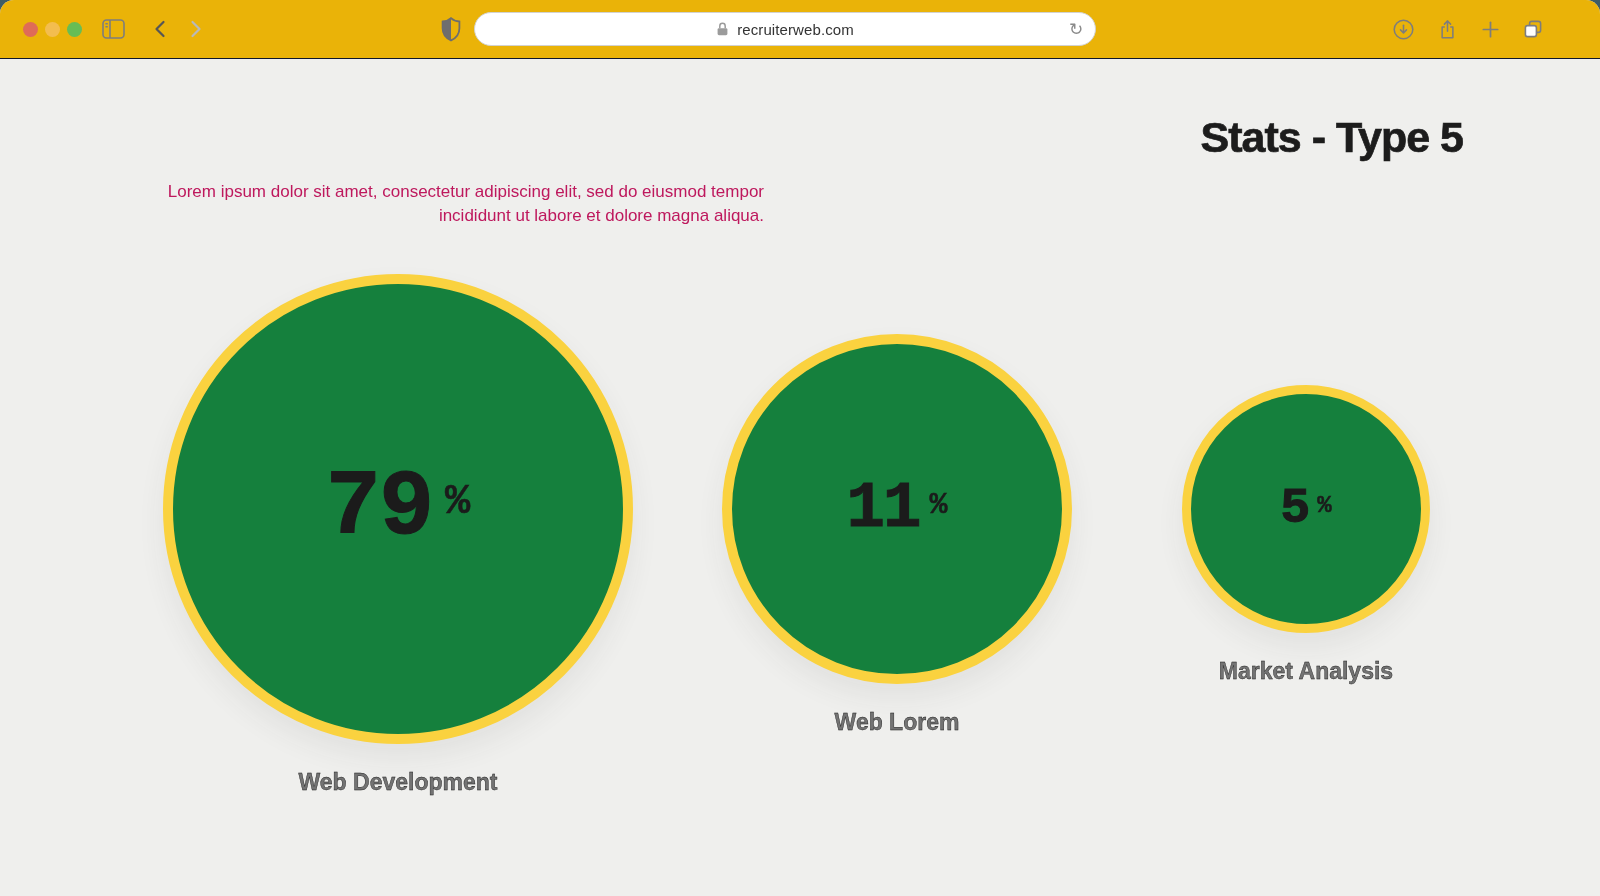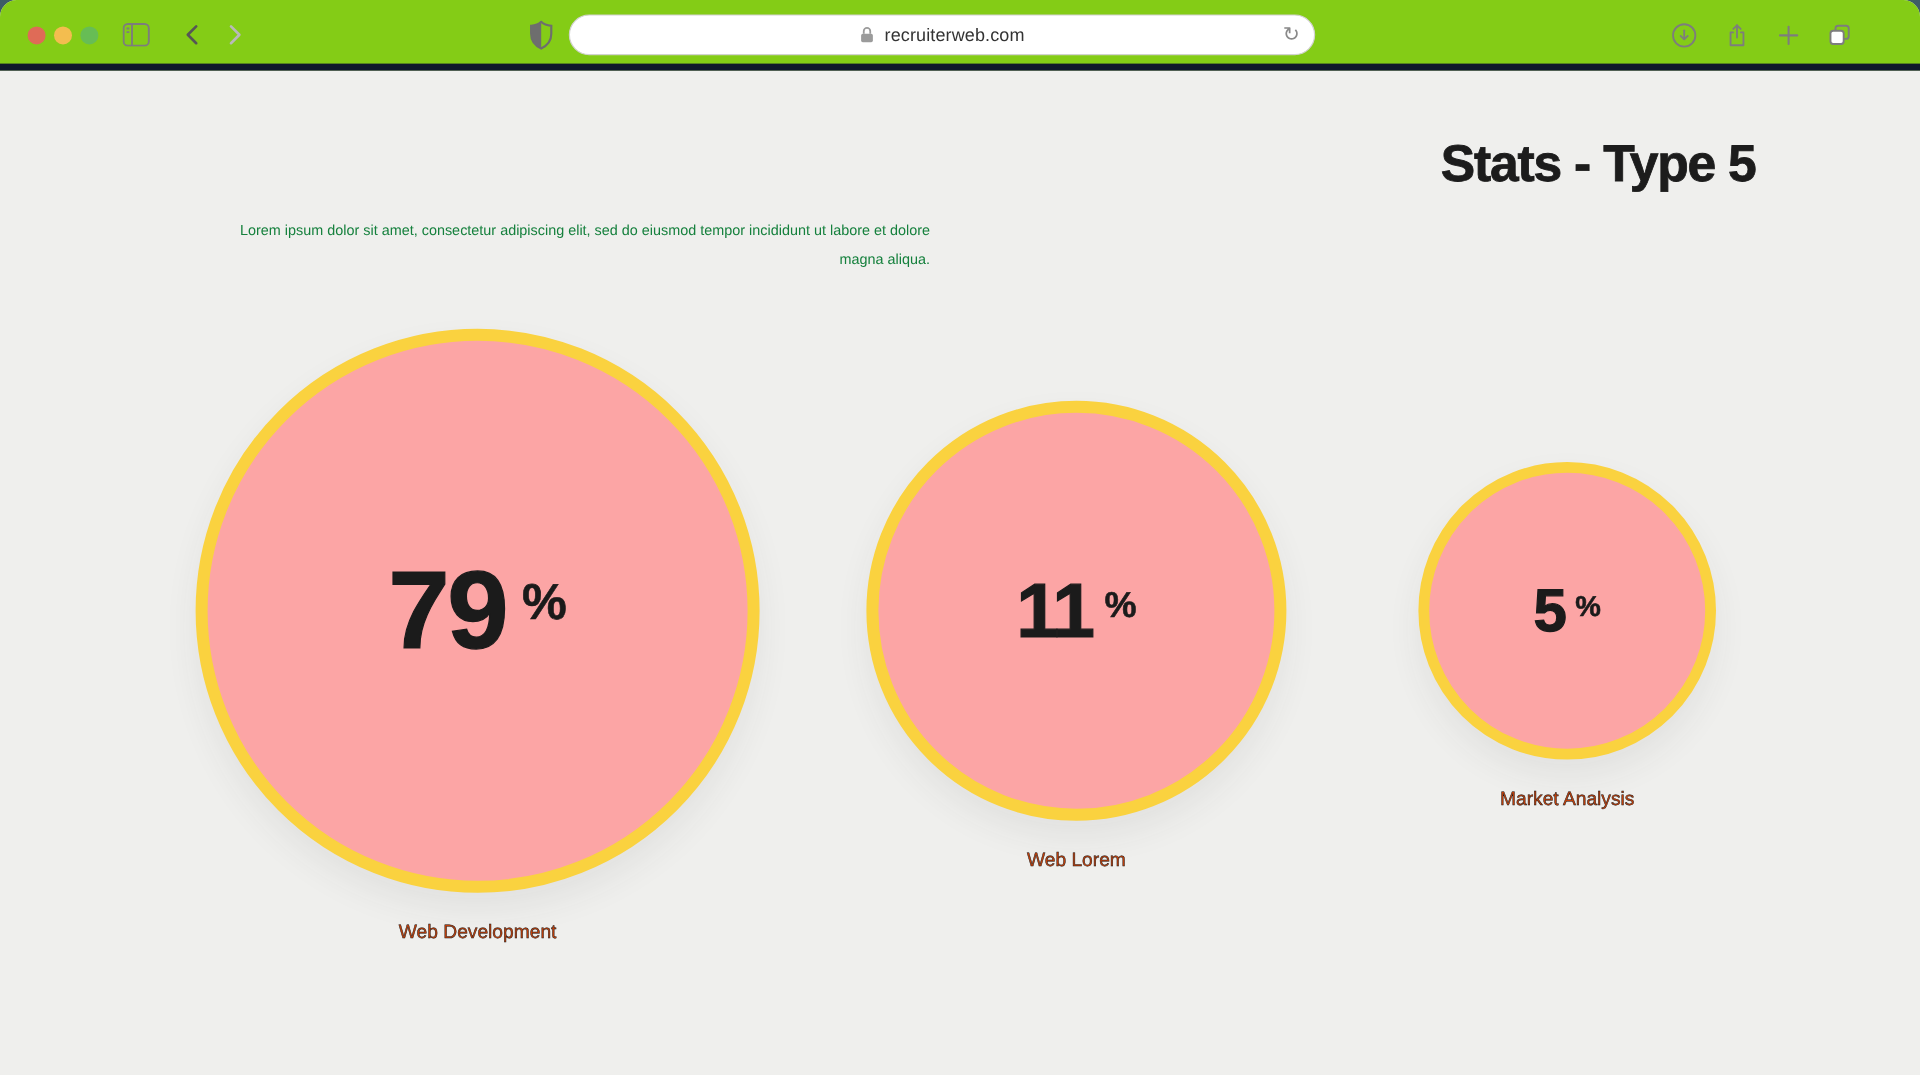--- a/index.html
+++ b/index.html
@@ -14,22 +14,22 @@
     border-radius: 14px 14px 0 0;
     overflow: hidden;
     display: flex; flex-direction: column;
     background: #EFEFED;
   }
 
   
   .chrome {
     position: relative;
     flex: 0 0 59px; height: 59px;
-    background: #84cc16;
-    border-bottom: 6px solid #0f172a;
+    background: #eab308;
+    border-bottom: 1px solid #0f172a;
   }
   .chrome .abs { position: absolute; }
   .traffic { left: 23px; top: 22px; display: flex; gap: 7px; }
   .dot { width: 15px; height: 15px; border-radius: 50%; border: none; padding: 0; }
   .dot-close   { background: #DF6B57; }
   .dot-min     { background: #F3BD4F; }
   .dot-zoom    { background: #67BD55; }
 
   .icon-btn {
     background: none; border: none; padding: 0; margin: 0;
@@ -67,38 +67,39 @@
   .page { position: relative; flex: 1 1 auto; background: #EFEFED; text-align: right; }
   .page-inner { position: absolute; left: 163px; top: 52px; width: 1300px; }
   h1.page-title {
     margin: 0;
     font-size: 43px; line-height: 52px;
     font-weight: bold; letter-spacing: -1px;
     color: #1C1C1C;
     -webkit-text-stroke: 0.7px #1C1C1C;
   }
   .page-desc {
-    margin: 17px 0 0 12px;
+    margin: 17px 0 0 1px;
     max-width: 600px;
-    font-size: 12px; line-height: 24px;
-    color: #15803d;
+    font-size: 17px; line-height: 24px;
+    color: #be185d;
   }
 
   .stats-row {
     margin-top: 46px;
     display: flex; align-items: center;
   }
   .stat { position: relative; flex: 0 0 auto; }
   .stat-circle {
     width: 100%; height: 100%;
     border-radius: 50%;
     border: 10px solid #FAD23F;
     display: flex; align-items: center; justify-content: center;
     box-shadow: 0 14px 28px rgba(60,60,55,0.07);
-    background: #fca5a5;
+    background: #15803d;
+    font-family: Liberation Mono, monospace;
   }
   .stat-1 { width: 470px; height: 470px; }
   .stat-2 { width: 350px; height: 350px; margin-left: 89px; }
   .stat-2 .stat-circle { border-width: 10px; }
   .stat-3 { width: 248px; height: 248px; margin-left: 110px; }
   .stat-3 .stat-circle { border-width: 9px; }
 
   .stat-value { display: flex; align-items: flex-start; color: #1B1B1B; }
   .stat-num {
     font-weight: bold; letter-spacing: -2px;
@@ -110,21 +111,21 @@
   .stat-1 .stat-pct { font-size: 42px; margin-left: 13px; margin-top: 18px; }
   .stat-2 .stat-num { font-size: 64px; }
   .stat-2 .stat-pct { font-size: 30px; margin-left: 10px; margin-top: 13px; }
   .stat-3 .stat-num { font-size: 50px; letter-spacing: -1px; }
   .stat-3 .stat-pct { font-size: 24px; margin-left: 8px; margin-top: 10px; }
 
   .stat-label {
     position: absolute; top: calc(100% + 25px); left: 50%;
     transform: translateX(-50%);
     white-space: nowrap;
-    font-size: 16px; font-weight: normal; color: #c2410c;
+    font-size: 23px; font-weight: bold; color: #737373;
     -webkit-text-stroke: 0.4px #151515;
   }
 
   svg { display: block; }
 </style>
 </head>
 <body>
 
 <div class="window">
 

